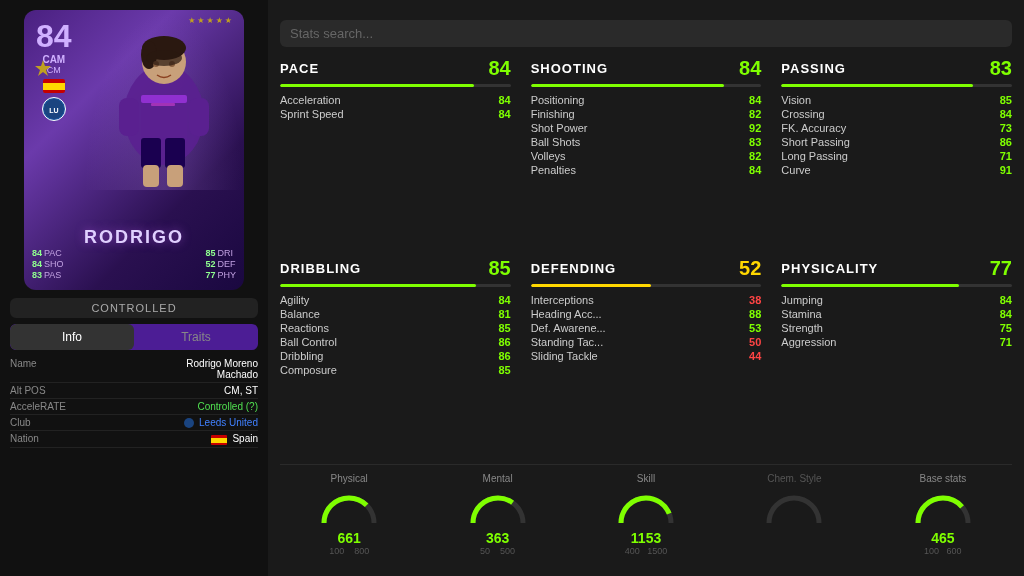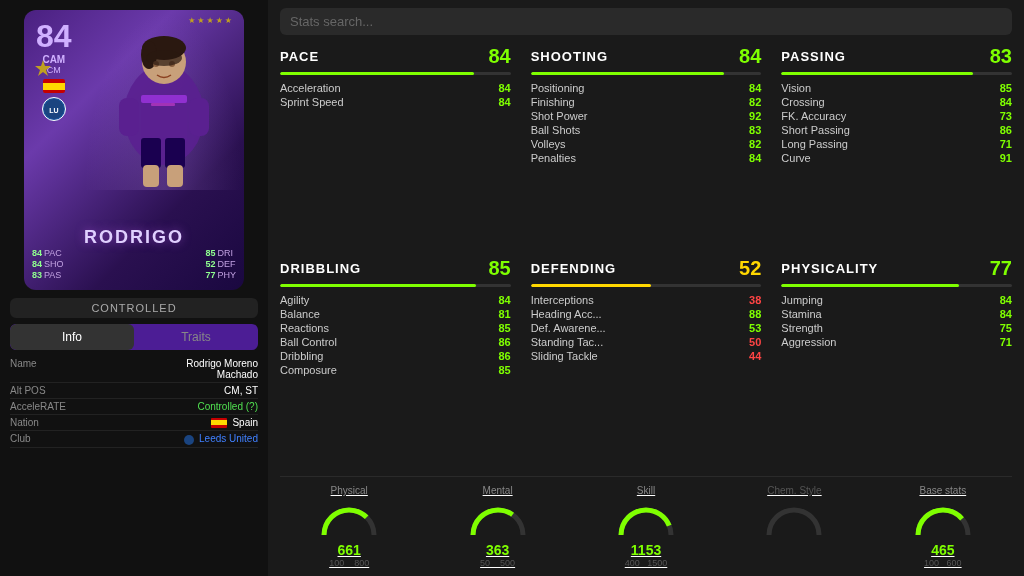--- a/index.html
+++ b/index.html
@@ -218,21 +218,21 @@
 
     .info-value.green { color: #50e050; }
     .info-value.blue { color: #4080ff; }
 
     
     .right-panel {
       flex: 1;
       display: flex;
       flex-direction: column;
       background: #1a1a1a;
-      padding: 8px 12px;
+      padding: 20px 12px;
     }
 
     .search-bar {
       background: #2a2a2a;
       border-radius: 6px;
       padding: 6px 10px;
       margin-bottom: 10px;
       font-size: 13px;
       color: #666;
     }
@@ -307,21 +307,20 @@
 
     .stat-val.red { color: #ff4444; }
 
     
     .bottom-gauges {
       display: flex;
       gap: 10px;
       margin-top: 8px;
       padding-top: 8px;
       border-top: 1px solid #2a2a2a;
-      text-decoration: underline;
     }
 
     .gauge-item {
       flex: 1;
       display: flex;
       flex-direction: column;
       align-items: center;
     }
 
     .gauge-label {
@@ -454,31 +453,31 @@
       </div>
       <div class="info-row">
         <span class="info-label">Alt POS</span>
         <span class="info-value">CM, ST</span>
       </div>
       <div class="info-row">
         <span class="info-label">AcceleRATE</span>
         <span class="info-value green">Controlled (?)</span>
       </div>
       <div class="info-row">
+        <span class="info-label">Club</span>
+        <span class="info-value blue">
+          <span style="display:inline-block;width:10px;height:10px;background:#1a4480;border-radius:50%;margin-right:2px;vertical-align:middle;"></span>
+          Leeds United
+        </span>
+      </div>
+      <div class="info-row">
         <span class="info-label">Nation</span>
         <span class="info-value">
           <span style="display:inline-block;width:16px;height:10px;background:linear-gradient(to bottom, #c60000 25%, #ffd700 25%, #ffd700 75%, #c60000 75%);margin-right:3px;vertical-align:middle;border-radius:1px;"></span>
           Spain
-        </span>
-      </div>
-      <div class="info-row">
-        <span class="info-label">Club</span>
-        <span class="info-value blue">
-          <span style="display:inline-block;width:10px;height:10px;background:#1a4480;border-radius:50%;margin-right:2px;vertical-align:middle;"></span>
-          Leeds United
         </span>
       </div>
     </div>
   </div>
 </div>
 
 <div class="right-panel">
 
   <div class="search-bar">
     <span>Stats search...</span>

